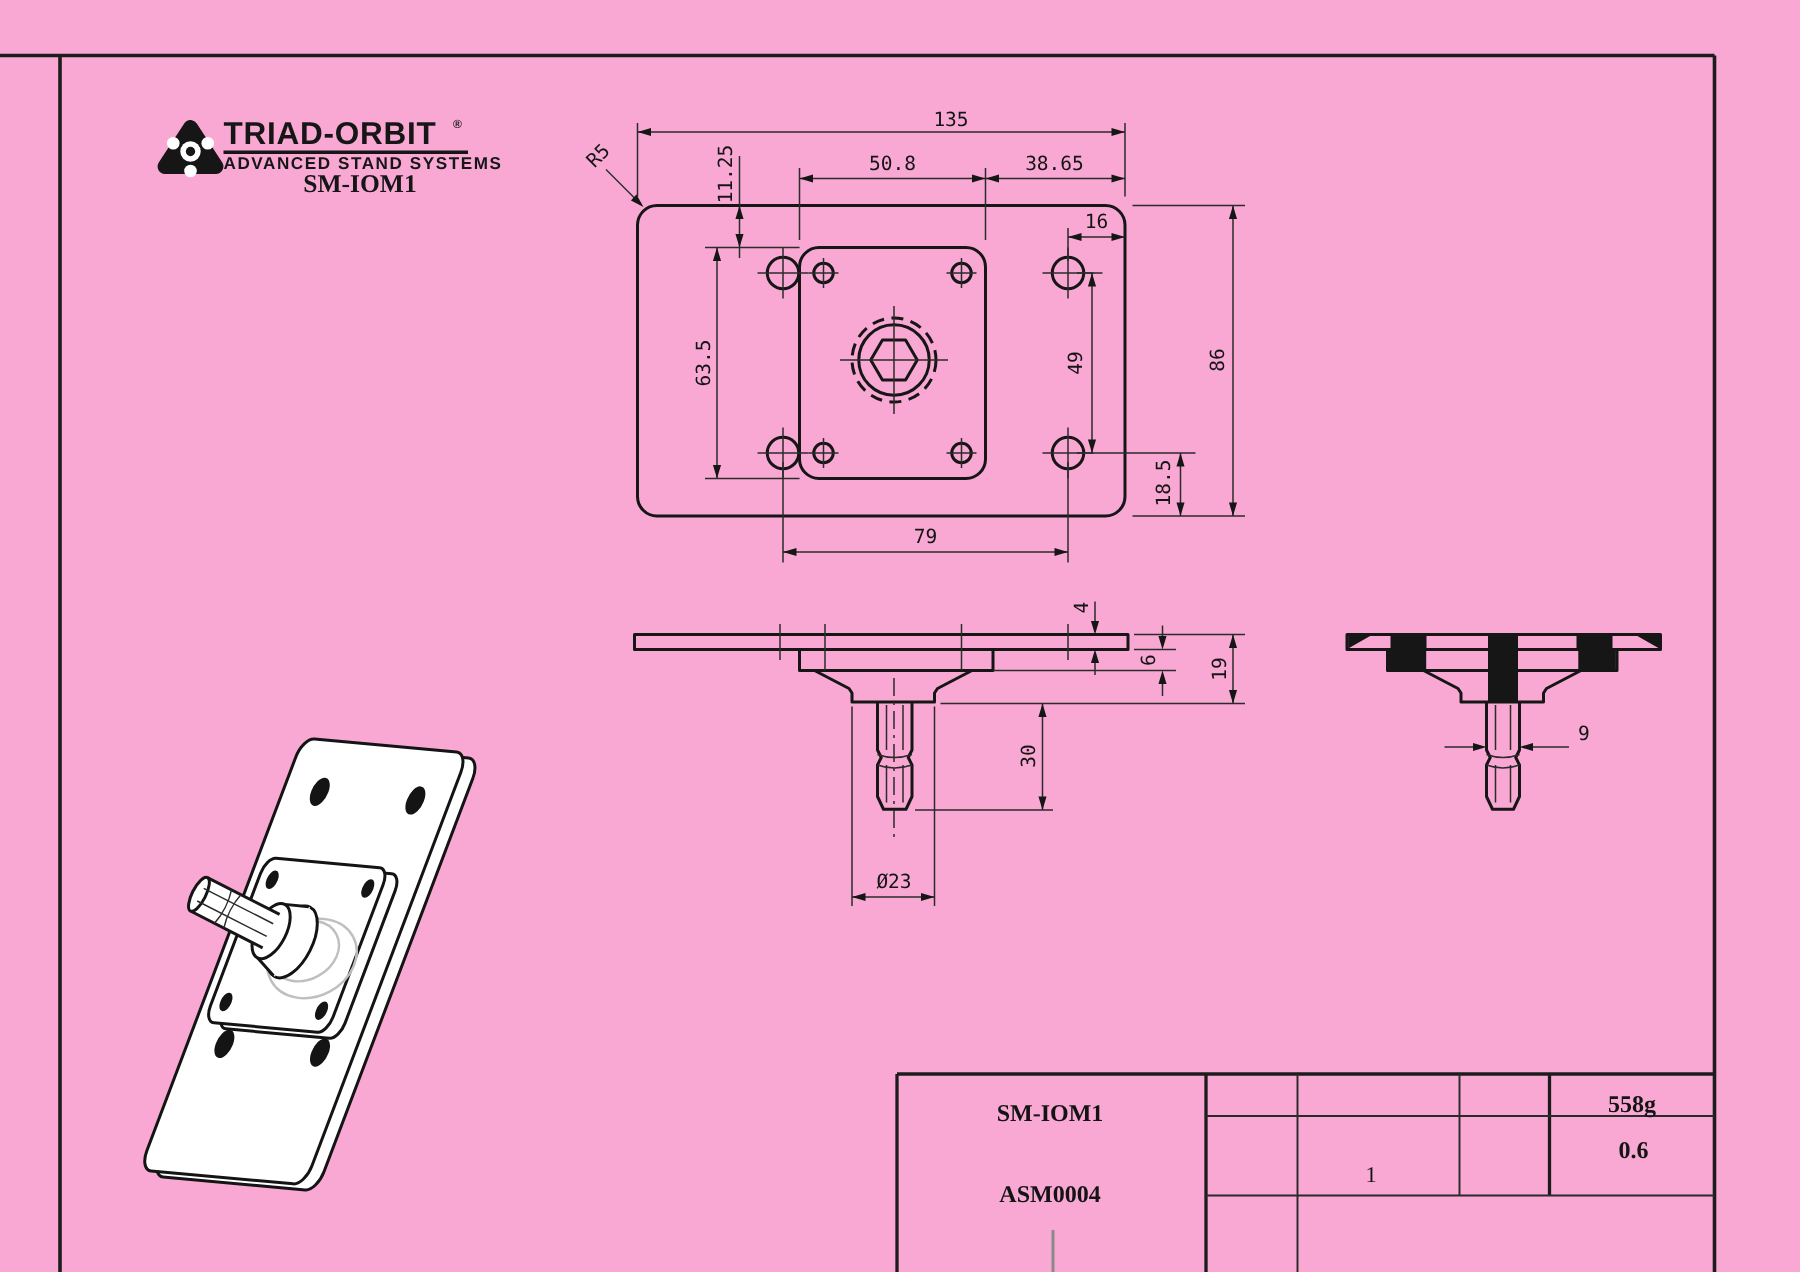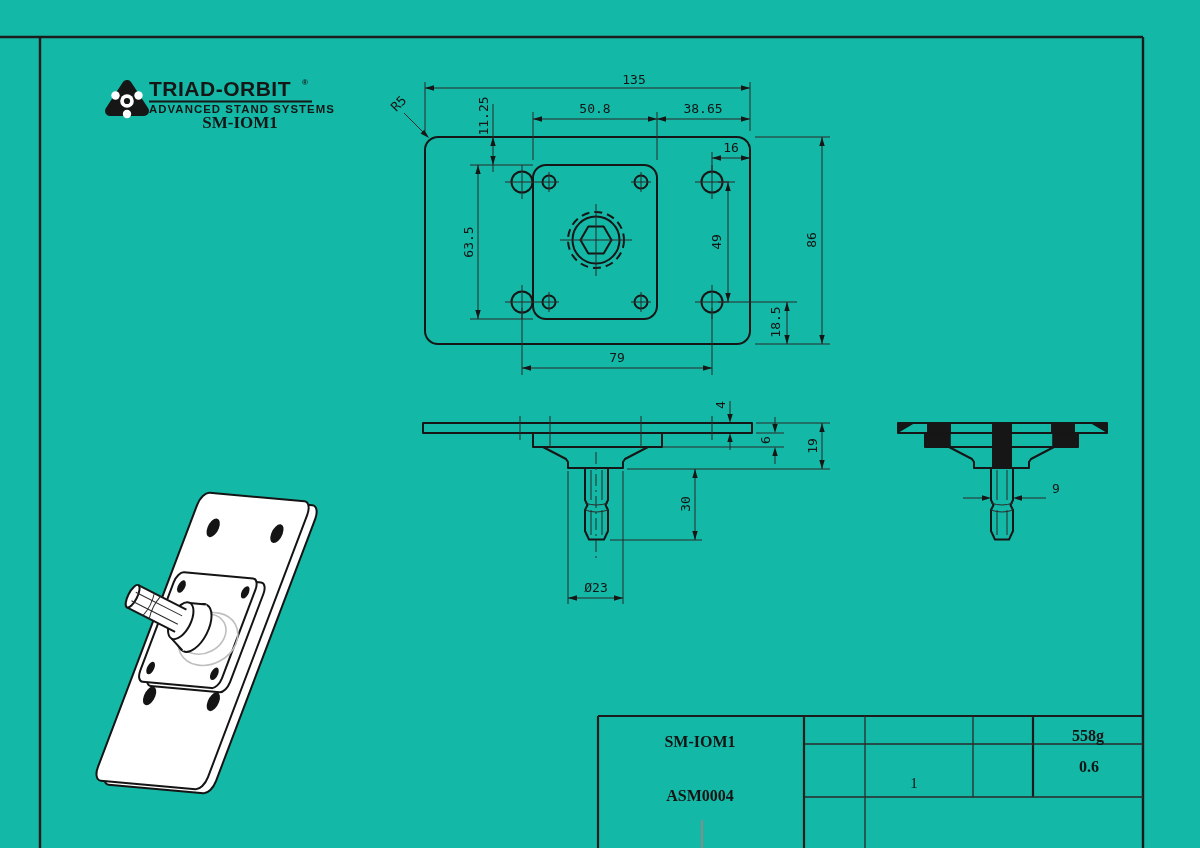--- a/index.html
+++ b/index.html
@@ -1,16 +1,16 @@
 <!DOCTYPE html>
 <html><head>
 <meta charset="utf-8">
 <style>
   html,body{margin:0;padding:0;background:#fff;}
-  #page{position:relative;width:1200px;height:848px;background:#14b8a6;overflow:hidden;}
+  #page{position:relative;width:1200px;height:848px;background:#f9a8d4;overflow:hidden;}
   svg{display:block;}
   .p2{stroke:#161616;stroke-width:2;fill:none;stroke-linejoin:round;}
   .p1{stroke:#2b2b2b;stroke-width:1;fill:none;}
   .fb{fill:#161616;stroke:none;}
   .dashc{stroke-dasharray:8 5;}
   .cl{stroke:#2b2b2b;stroke-width:1;fill:none;stroke-dasharray:12 4 2 4;}
   .dim{font-family:"DejaVu Sans Mono",monospace;font-size:13px;fill:#141414;}
   .tb{font-family:"Liberation Serif",serif;font-weight:bold;font-size:16px;fill:#141414;}
   .tbn{font-family:"Liberation Serif",serif;font-size:15px;fill:#141414;}
   .brand{font-family:"Liberation Sans",sans-serif;font-weight:bold;font-size:21px;letter-spacing:.5px;fill:#161616;}

